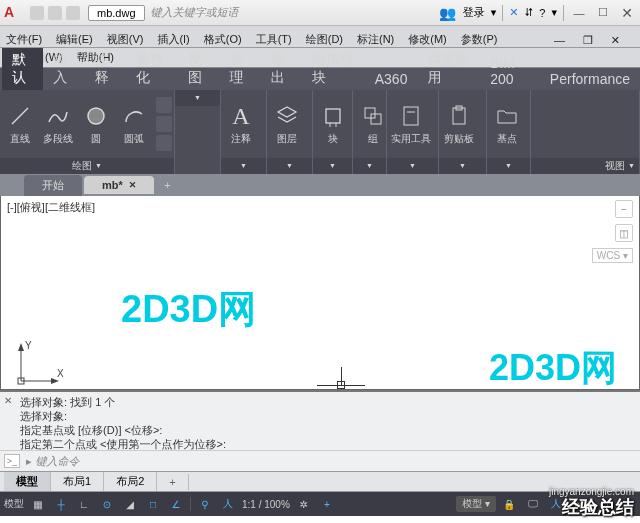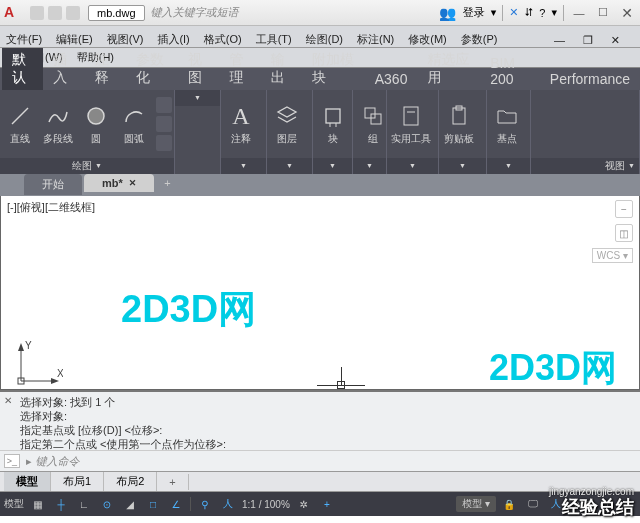--- a/index.html
+++ b/index.html
@@ -27,21 +27,21 @@
 .ribbon { height: 84px; background: #4c4d57; display: flex; color: #d6d6d6; font-size: 10px; }
 .rpanel { border-right: 1px solid #616270; display: flex; flex-direction: column; }
 .rpanel-body { flex: 1; display: flex; align-items: center; padding: 4px; gap: 6px; }
 .rpanel-title { height: 16px; background: #42434d; text-align: center; font-size: 10px; line-height: 16px; display: flex; align-items: center; justify-content: center; gap: 3px; }
 .rpanel-title .dd { font-size: 7px; }
 .rbtn { display: flex; flex-direction: column; align-items: center; gap: 2px; min-width: 32px; }
 .rbtn .ico { width: 28px; height: 28px; display: flex; align-items: center; justify-content: center; font-size: 18px; }
 .small-stack { display: flex; flex-direction: column; gap: 3px; }
 .small-stack .s { width: 16px; height: 16px; background: #5a5b66; border-radius: 2px; }
 svg.icon { width: 24px; height: 24px; }
-.doc-tabs { height: 22px; background: #888c95; display: flex; align-items: flex-start; padding-left: 24px; font-size: 11px; }
+.doc-tabs { height: 22px; background: #888c95; display: flex; align-items: center; padding-left: 24px; font-size: 11px; }
 .doc-tab { padding: 3px 18px; background: #6a6d77; color: #ddd; border-top-left-radius: 4px; border-top-right-radius: 4px; margin-right: 2px; display: flex; align-items: center; gap: 6px; }
 .doc-tab.active { background: #d0d0d0; color: #333; font-weight: bold; }
 .doc-tab .x { font-size: 9px; }
 .doc-tab.add { background: transparent; padding: 3px 8px; color: #ccc; }
 .drawing { height: 194px; background: #fff; position: relative; border: 1px solid #666; border-top: none; }
 .vp-label { position: absolute; top: 4px; left: 6px; font-size: 11px; color: #333; }
 .viewcube-area { position: absolute; top: 4px; right: 6px; display: flex; flex-direction: column; align-items: flex-end; gap: 6px; font-size: 10px; color: #888; }
 .vc-btn { width: 18px; height: 18px; border: 1px solid #ccc; display: flex; align-items: center; justify-content: center; border-radius: 2px; }
 .wcs { border: 1px solid #ccc; padding: 1px 4px; color: #aaa; }
 .watermark1 { position: absolute; top: 88px; left: 120px; color: #00cde4; font-size: 38px; font-weight: 600; }

